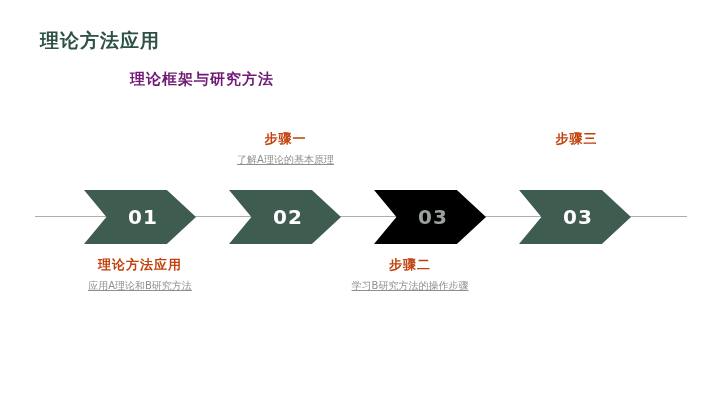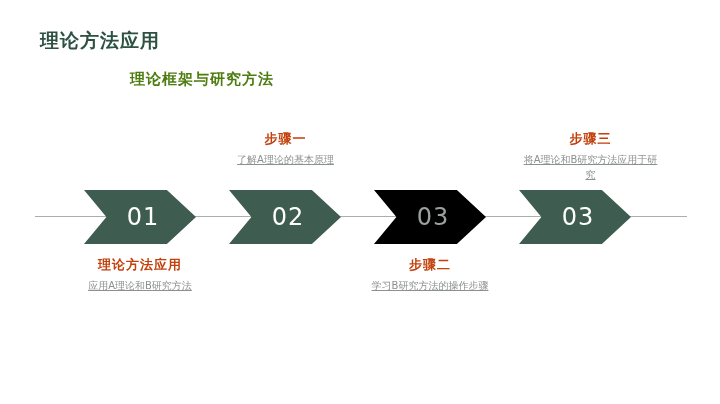--- a/index.html
+++ b/index.html
@@ -20,21 +20,21 @@
     font-size:19px;
     font-weight:bold;
     color:#2d5244;
     letter-spacing:1px;
   }
   .subtitle {
     position:absolute;
     left:130px; top:70px;
     font-size:15px;
     font-weight:bold;
-    color:#4d7c0f;
+    color:#701a75;
     letter-spacing:1px;
   }
   .axis-line {
     position:absolute;
     left:35px; top:216px;
     width:652px; height:1px;
     background:#a9b0ac;
     z-index:0;
   }
   .arrow {
@@ -45,22 +45,22 @@
     align-items:center;
     justify-content:center;
     clip-path:polygon(0% 0%, 74% 0%, 100% 50%, 74% 100%, 0% 100%, 20% 50%);
     z-index:1;
   }
   .arrow-dark { background:#3e5c50; }
   .arrow-dark .num { color:#ffffff; }
   .arrow-light { background:#000000; }
   .arrow-light .num { color:#9ba19e; }
   .num {
-    font-size:24px;
-    font-weight:normal;
+    font-size:20px;
+    font-weight:bold;
     letter-spacing:1px;
     padding-left:6px;
   }
   .label-group {
     position:absolute;
     text-align:center;
     z-index:2;
   }
   .step-title {
     font-size:13px;
@@ -84,41 +84,40 @@
   <div class="title">理论方法应用</div>
   <div class="subtitle">理论框架与研究方法</div>
 
   <div class="axis-line"></div>
 
   <div class="label-group" style="left:213px; top:130px; width:145px;">
     <div class="step-title">步骤一</div>
     <div class="step-desc">了解A理论的基本原理</div>
   </div>
 
-  <div class="label-group" style="left:523px; top:130px; width:135px;">
+  <div class="label-group" style="left:509px; top:130px; width:135px;">
     <div class="step-title">步骤三</div>
-    <div class="step-desc">将A理论和B研究方法应用于研究</div>
   </div>
 
   <div class="arrow arrow-dark" style="left:84px;">
     <span class="num">01</span>
   </div>
   <div class="arrow arrow-dark" style="left:229px;">
     <span class="num">02</span>
   </div>
   <div class="arrow arrow-light" style="left:374px;">
     <span class="num">03</span>
   </div>
   <div class="arrow arrow-dark" style="left:519px;">
     <span class="num">03</span>
   </div>
 
   <div class="label-group" style="left:70px; top:256px; width:140px;">
     <div class="step-title">理论方法应用</div>
     <div class="step-desc">应用A理论和B研究方法</div>
   </div>
 
-  <div class="label-group" style="left:350px; top:256px; width:160px;">
+  <div class="label-group" style="left:330px; top:256px; width:160px;">
     <div class="step-title">步骤二</div>
     <div class="step-desc">学习B研究方法的操作步骤</div>
   </div>
 
 </div>
 
 </body></html>

